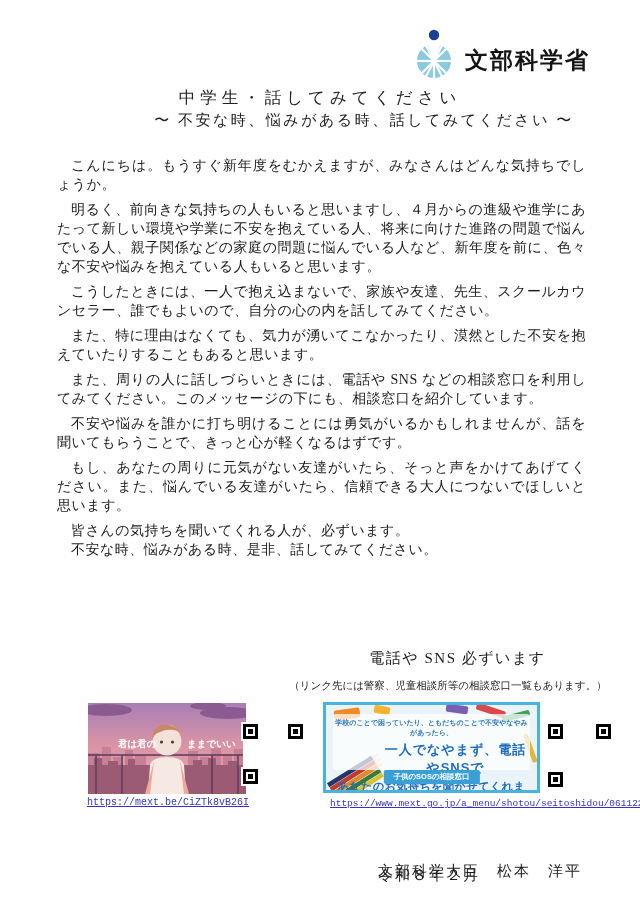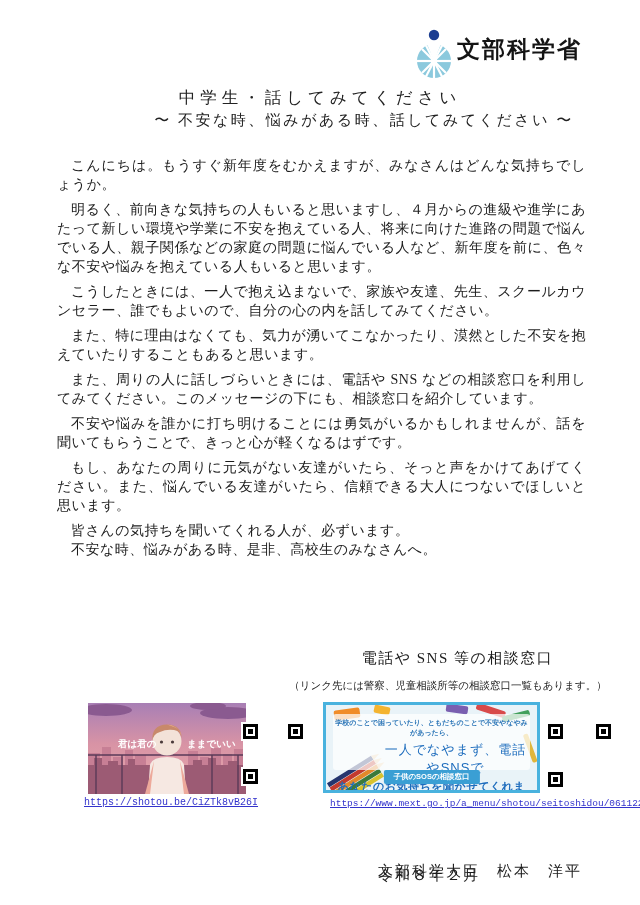--- a/index.html
+++ b/index.html
@@ -2,21 +2,21 @@
 <html><head>
 <meta charset="utf-8">
 <style>
   * { margin:0; padding:0; box-sizing:border-box; }
   html,body { background:#ffffff; }
   body { font-family:"Liberation Serif","DejaVu Serif",serif; }
 
   .page { position:relative; width:640px; height:905px; background:#fff; margin:0 auto; overflow:hidden; color:#1c1c1c; }
 
   
-  .logo { position:absolute; top:26px; left:412px; display:flex; align-items:flex-start; gap:1px; }
+  .logo { position:absolute; top:26px; left:412px; display:flex; align-items:center; gap:9px; }
   .logo-text { font-family:"Liberation Sans","DejaVu Sans",sans-serif; font-size:23px; font-weight:600; letter-spacing:2px; color:#141414; padding-top:8px; }
 
   
   .title { position:absolute; top:87px; left:0; width:100%; text-align:center; font-size:16.5px; letter-spacing:5px; color:#222; }
   .subtitle { position:absolute; top:111px; left:0; width:100%; text-align:center; font-size:15px; letter-spacing:2.5px; color:#222;margin-left:44px; }
 
   
   .body-text { position:absolute; top:156px; left:57px; width:529px; font-size:14px; line-height:19px; letter-spacing:0.5px; color:#1c1c1c; }
   .body-text p { text-indent:1em; text-align:justify; margin:0 0 6px 0; }
   .body-text .closing p { margin:0; }
@@ -27,21 +27,21 @@
   .thumb svg { display:block; }
   .video-link { position:absolute; top:797px; left:84px; width:168px; text-align:center; font-size:10px; color:#3333cc; text-decoration:underline; font-family:"Liberation Mono","DejaVu Sans Mono",monospace; }
 
   
   .contact-heading { position:absolute; top:649px; left:325px; width:265px; text-align:center; font-size:15px; letter-spacing:1.5px; }
   .contact-note { position:absolute; top:679px; left:268px; width:360px; text-align:center; font-size:10.5px; letter-spacing:0; color:#222; }
   .banner { position:absolute; top:702px; left:323px; width:217px; height:91px; border:3px solid #49b2de; background:#e9f3f8; overflow:hidden; }
   .banner svg.bg { position:absolute; inset:0; }
   .band { position:absolute; top:9px; left:7px; right:7px; height:56px; background:rgba(255,255,255,0.72); border-radius:3px; text-align:center; font-family:"Liberation Sans","DejaVu Sans",sans-serif; }
   .band .l1 { font-size:7px; font-weight:bold; color:#2e77b8; margin-top:4px; letter-spacing:0; }
-  .band .l2 { font-size:13px; font-weight:normal; color:#1d6cbd; margin-top:3px; letter-spacing:1px;padding-left:48px; }
+  .band .l2 { font-size:13px; font-weight:bold; color:#1d6cbd; margin-top:3px; letter-spacing:1px;padding-left:48px; }
   .band .l3 { font-size:11px; font-weight:bold; color:#1d6cbd; margin-top:2px; text-decoration:underline; letter-spacing:0.5px; }
   .badge { position:absolute; bottom:6px; left:50%; transform:translateX(-50%); background:#3a9fd4; color:#fff; font-family:"Liberation Sans","DejaVu Sans",sans-serif; font-size:7.5px; font-weight:bold; padding:2px 10px; border-radius:2px; white-space:nowrap; }
   .contact-link { position:absolute; top:798px; left:330px; width:270px; font-size:9.5px; color:#3333cc; text-decoration:underline; font-family:"Liberation Mono","DejaVu Sans Mono",monospace; }
 
   
   .qr { position:absolute; background-color:#fff;
     background-image:
       repeating-linear-gradient(0deg,#000 0 3px,#fff 3px 5px,#000 5px 8px,#fff 8px 13px,#000 13px 16px,#fff 16px 21px),
       repeating-linear-gradient(90deg,#000 0 3px,#fff 3px 6px,#000 6px 9px,#fff 9px 12px,#000 12px 16px,#fff 16px 22px);
     background-blend-mode:lighten; }
@@ -92,21 +92,21 @@
   <div class="body-text">
     <p>こんにちは。もうすぐ新年度をむかえますが、みなさんはどんな気持ちでしょうか。</p>
     <p>明るく、前向きな気持ちの人もいると思いますし、４月からの進級や進学にあたって新しい環境や学業に不安を抱えている人、将来に向けた進路の問題で悩んでいる人、親子関係などの家庭の問題に悩んでいる人など、新年度を前に、色々な不安や悩みを抱えている人もいると思います。</p>
     <p>こうしたときには、一人で抱え込まないで、家族や友達、先生、スクールカウンセラー、誰でもよいので、自分の心の内を話してみてください。</p>
     <p>また、特に理由はなくても、気力が湧いてこなかったり、漠然とした不安を抱えていたりすることもあると思います。</p>
     <p>また、周りの人に話しづらいときには、電話や SNS などの相談窓口を利用してみてください。このメッセージの下にも、相談窓口を紹介しています。</p>
     <p>不安や悩みを誰かに打ち明けることには勇気がいるかもしれませんが、話を聞いてもらうことで、きっと心が軽くなるはずです。</p>
     <p>もし、あなたの周りに元気がない友達がいたら、そっと声をかけてあげてください。また、悩んでいる友達がいたら、信頼できる大人につないでほしいと思います。</p>
     <div class="closing">
       <p>皆さんの気持ちを聞いてくれる人が、必ずいます。</p>
-      <p>不安な時、悩みがある時、是非、高校生のみなさんへ。</p>
+      <p>不安な時、悩みがある時、是非、話してみてください。</p>
     </div>
   </div>
 
 
   <div class="thumb">
     <svg width="158" height="91" viewBox="0 0 158 91">
       <defs>
         <linearGradient id="sky" x1="0" y1="0" x2="0" y2="1">
           <stop offset="0" stop-color="#a87fb5"></stop>
           <stop offset="0.45" stop-color="#d893a5"></stop>
@@ -161,23 +161,23 @@
       <text x="99" y="44" font-size="9.5" fill="#ffffff" font-family="Liberation Sans, sans-serif" font-weight="bold">ままでいい</text>
     </svg>
   </div>
 
   <div class="qr qr-left">
     <div class="f f1"></div>
     <div class="f f2"></div>
     <div class="f f3"></div>
   </div>
 
-  <a class="video-link" href="#">https://shotou.be/CiZTk8vB26I</a>
-
-  <div class="contact-heading">電話や SNS 等の相談窓口</div>
+  <a class="video-link" href="#">https://mext.be/CiZTk8vB26I</a>
+
+  <div class="contact-heading">電話や SNS 必ずいます</div>
   <div class="contact-note">（リンク先には警察、児童相談所等の相談窓口一覧もあります。）</div>
 
   <div class="banner">
     <svg class="bg" width="211" height="85" viewBox="0 0 211 85">
       <rect x="0" y="0" width="211" height="85" fill="#e9f3f8"></rect>
       <g>
         <rect x="8" y="4" width="26" height="10" rx="2" fill="#f08c28" transform="rotate(-8 21 9)"></rect>
         <rect x="48" y="1" width="16" height="8" rx="2" fill="#f4b430" transform="rotate(12 56 5)"></rect>
         <rect x="150" y="2" width="30" height="7" rx="2" fill="#d84a4a" transform="rotate(18 165 5)"></rect>
         <rect x="176" y="8" width="28" height="6" rx="2" fill="#42a05c" transform="rotate(-14 190 11)"></rect>

